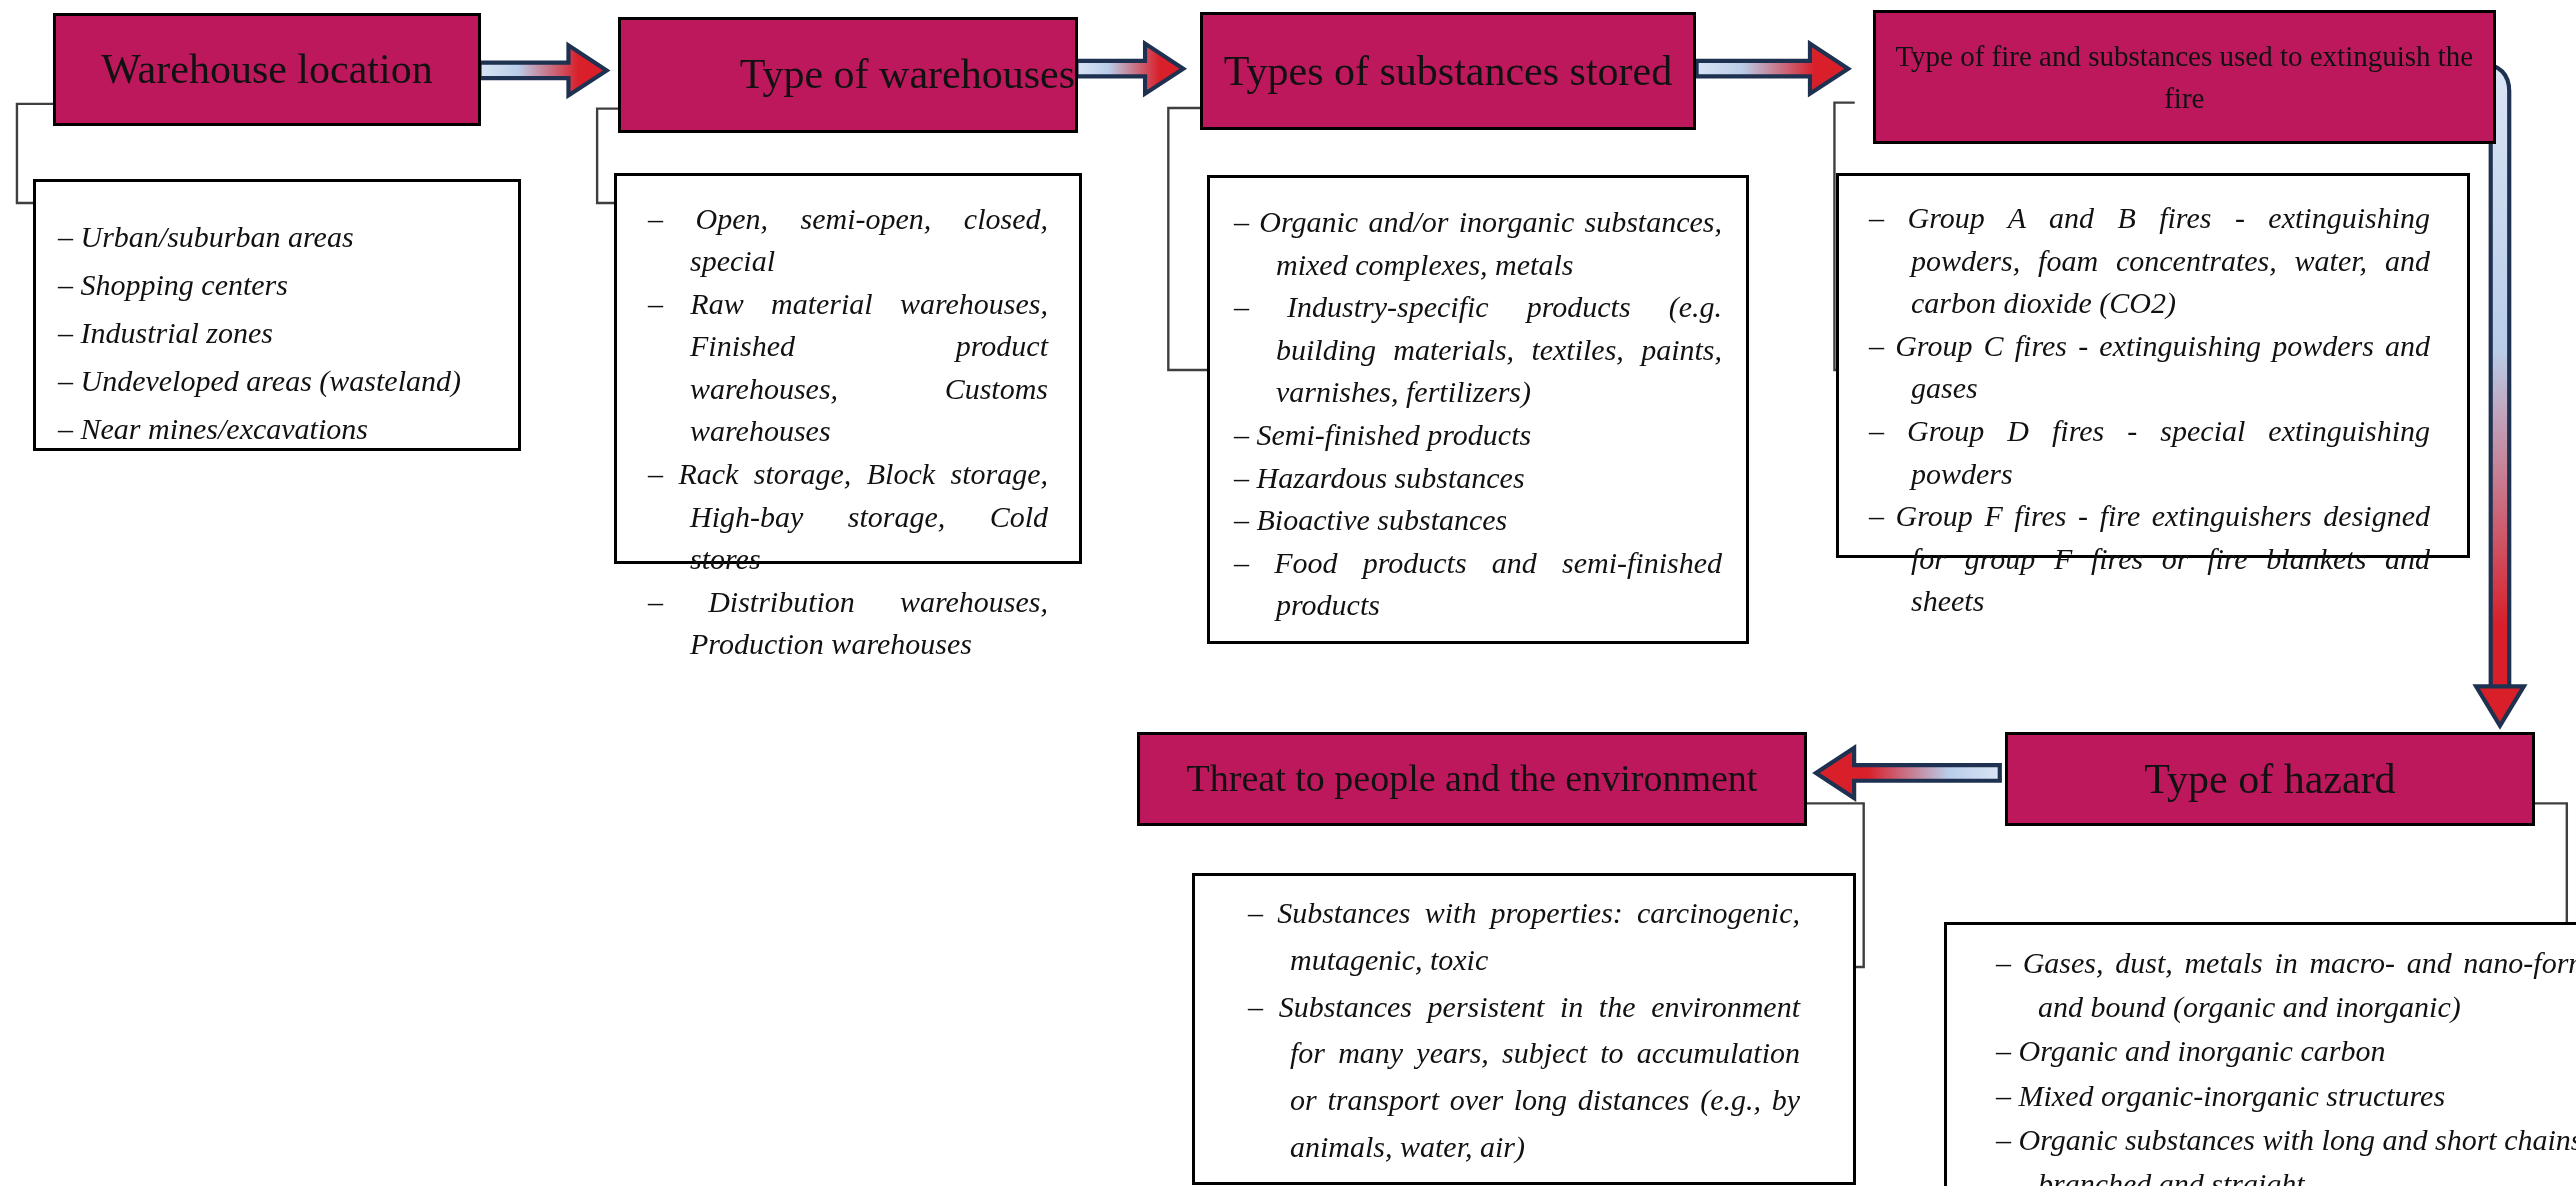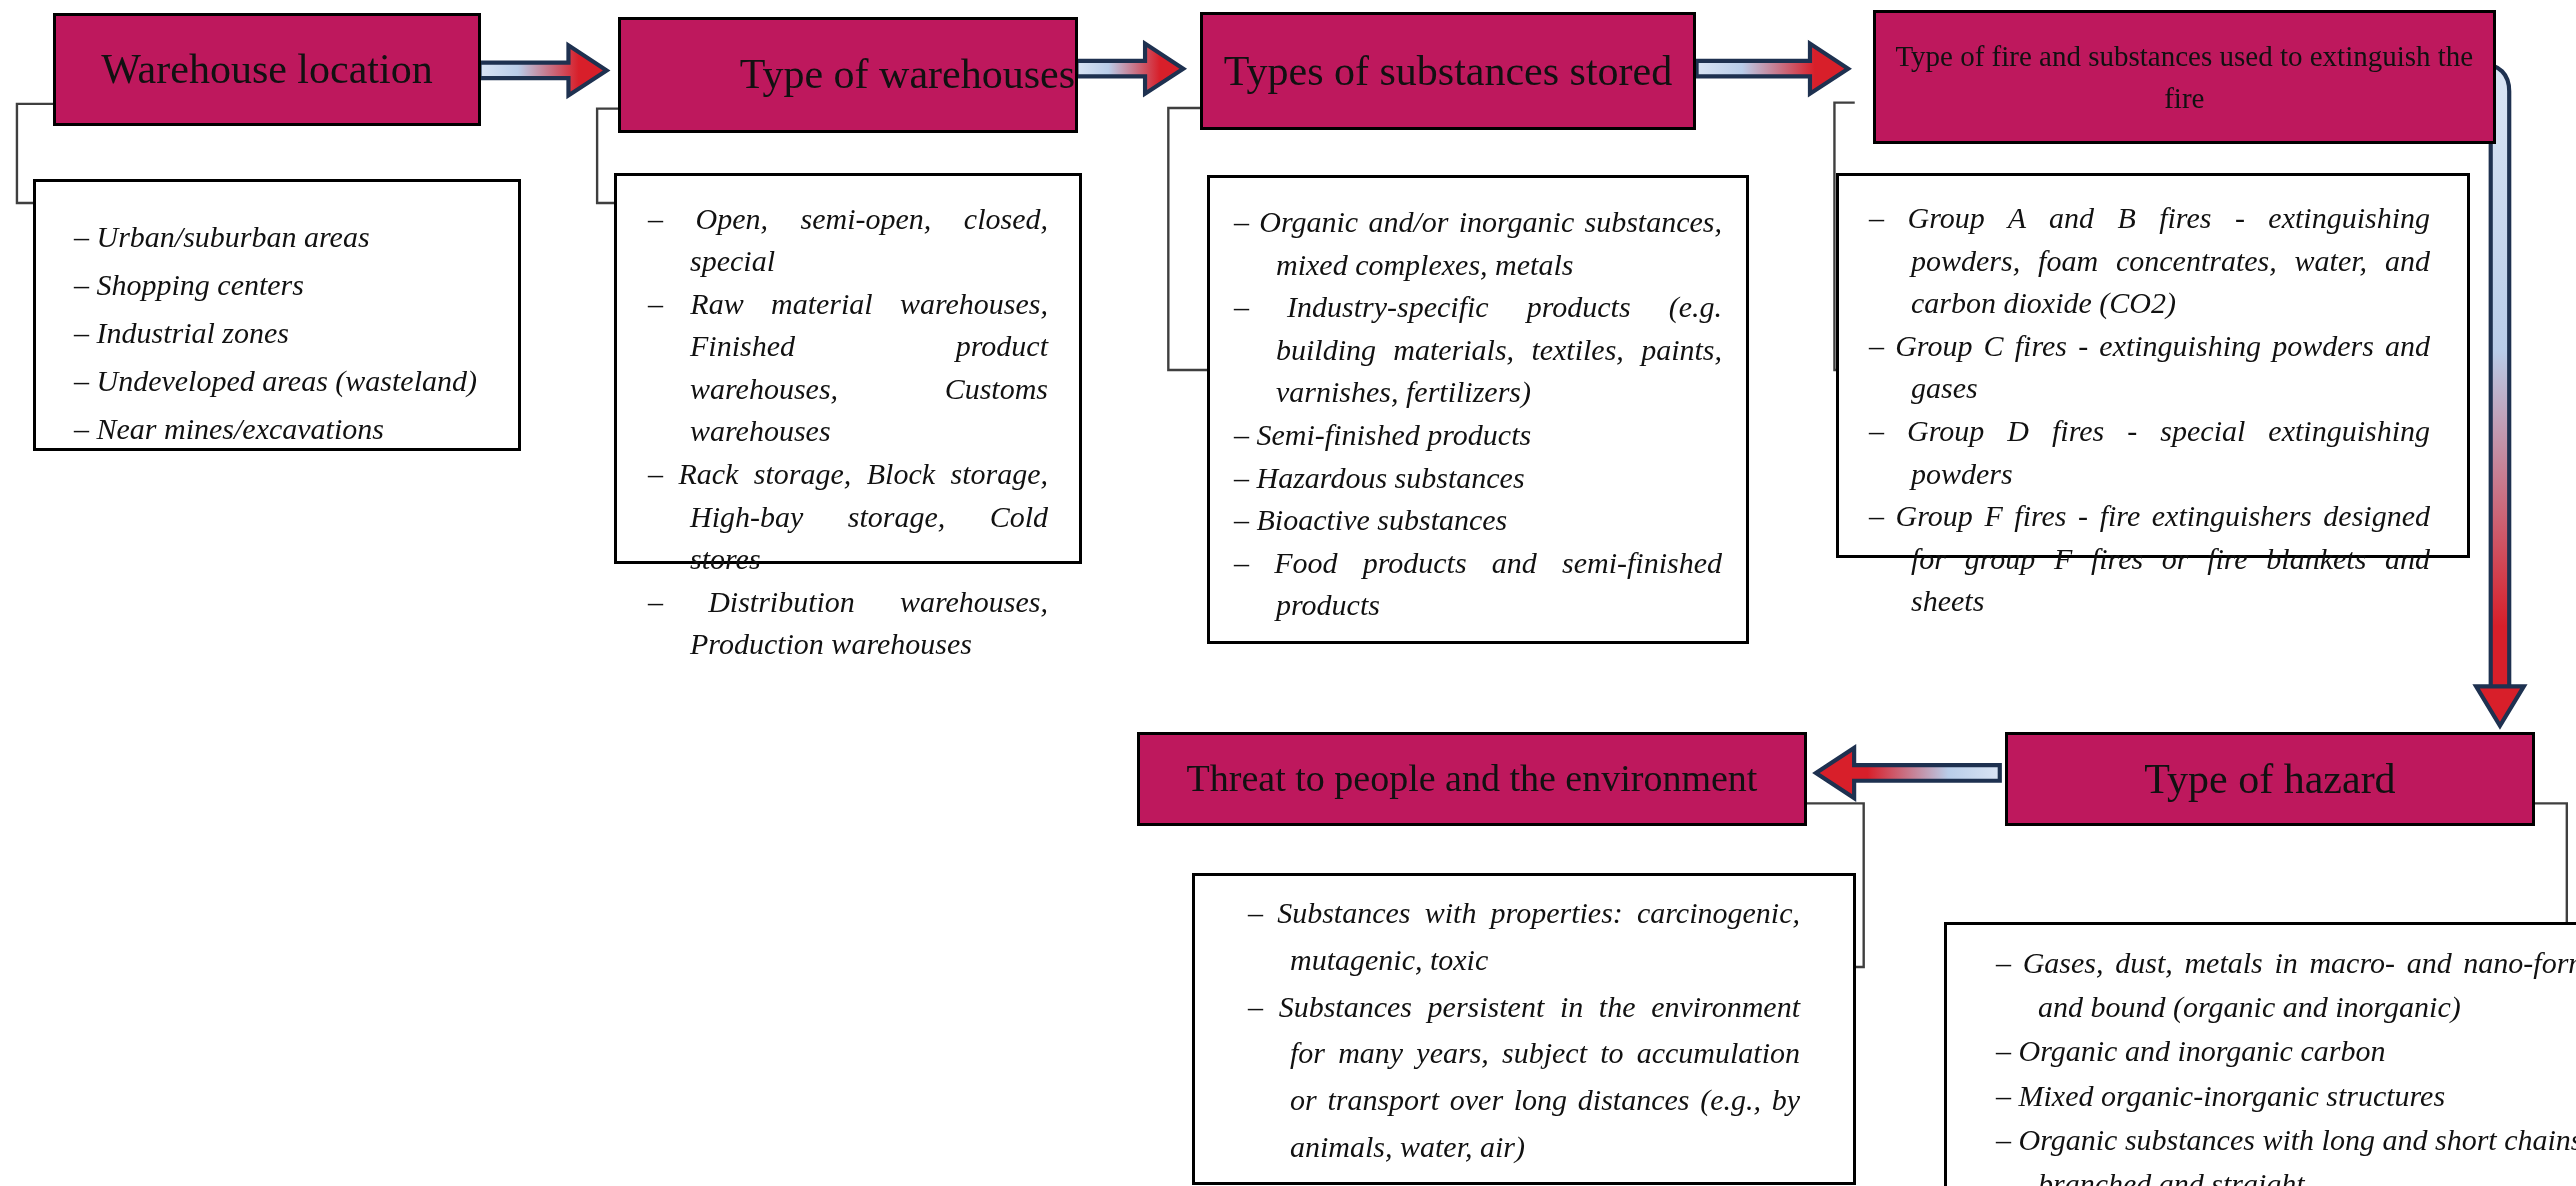--- a/index.html
+++ b/index.html
@@ -11,21 +11,21 @@
   .title-box{position:absolute;background:#be185d;border:3.6px solid #000;
     display:flex;align-items:center;justify-content:center;text-align:center;
     font-size:42px;line-height:1.25;font-style:normal;}
   .title-box.small-font{font-size:29px;line-height:1.45;padding:0 14.3px;margin-left:19px;}
   .title-box.mid-font{font-size:38px;}
 
   .list-box{position:absolute;background:#fff;border:3px solid #000;
     font-style:italic;font-size:30px;text-align:justify;box-sizing:border-box;}
   .list-box .item{padding-left:42px;text-indent:-42px;}
 
-  #list-location{left:33px;top:179px;width:488px;height:272px;padding:31px 38px;line-height:1.60;}
+  #list-location{left:33px;top:179px;width:488px;height:272px;padding:31px 22px;line-height:1.60;}
   #list-warehouses{left:614px;top:173px;width:468px;height:391px;padding:21.5px 31px;line-height:1.42;}
   #list-substances{left:1207px;top:175px;width:542px;height:469px;padding:23px 24px;line-height:1.42;}
   #list-fire{left:1836px;top:173px;width:634px;height:385px;padding:21px 37px 21px 30px;line-height:1.42;}
   #list-threat{left:1192px;top:873px;width:664px;height:312px;padding:14px 53px;line-height:1.56;}
   #list-hazard{left:1944px;top:922px;width:698px;height:298px;padding:15.5px 49px;line-height:1.48;}
 
   #title-location{left:53px;top:13px;width:422px;height:107px;}
   #title-warehouses{left:618px;top:16.7px;width:454px;height:110px;justify-content:flex-end;}
   #title-substances{left:1200px;top:12px;width:490px;height:112px;}
   #title-fire{left:1854px;top:9.6px;width:588px;height:128px;}

